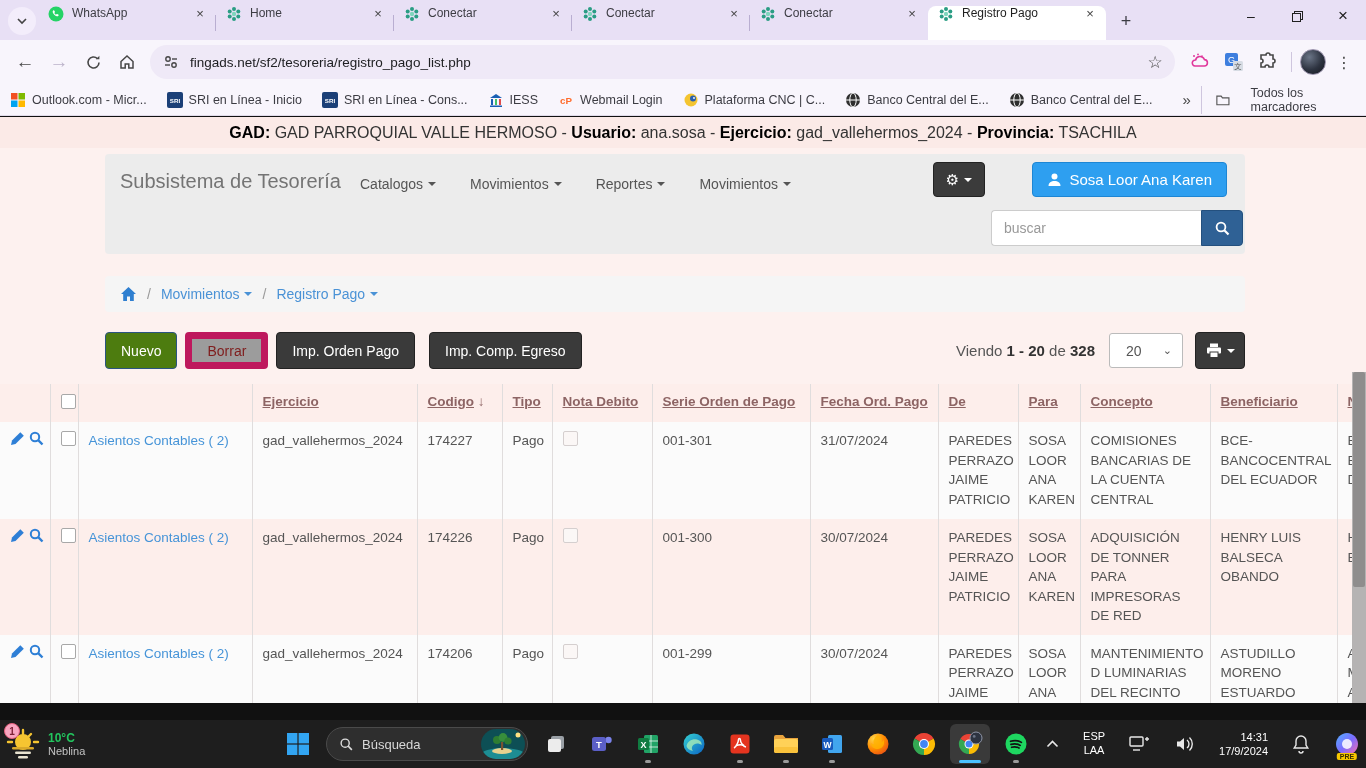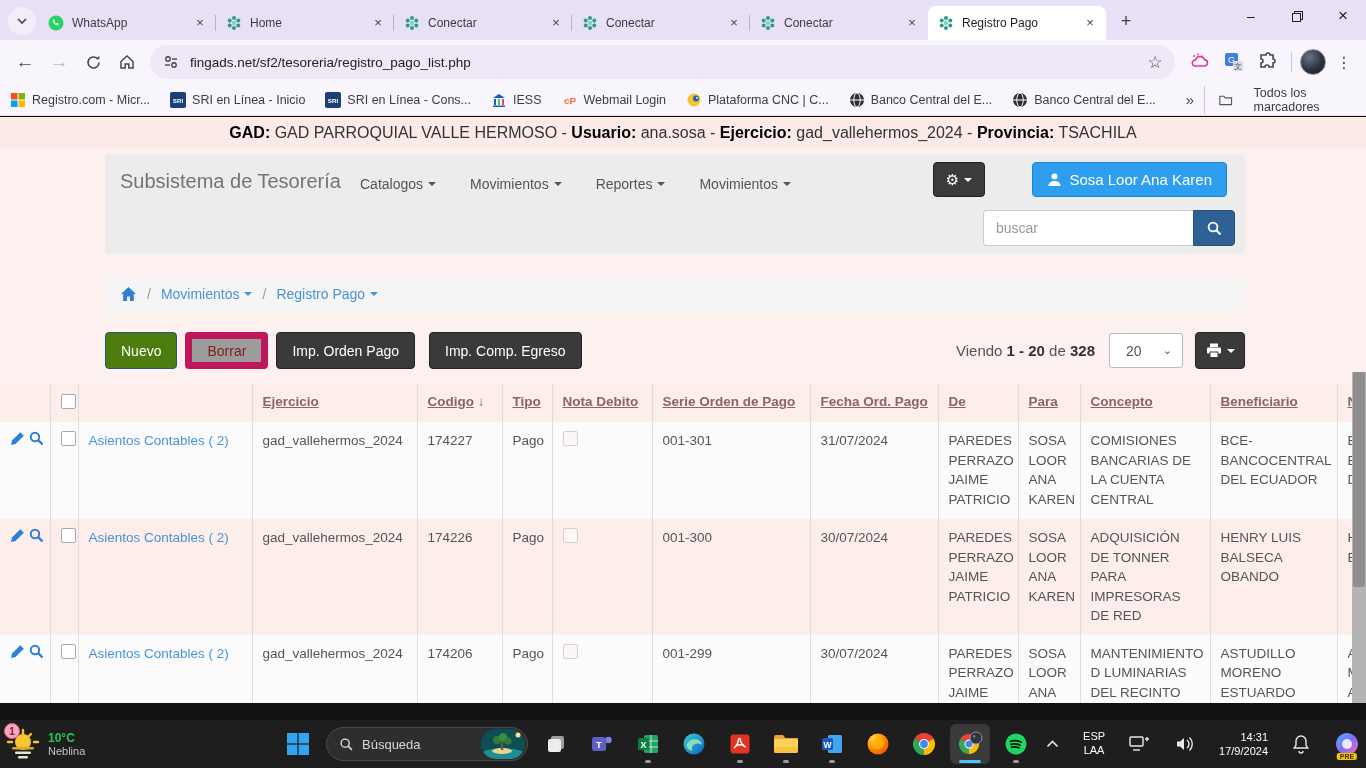--- a/index.html
+++ b/index.html
@@ -3,21 +3,21 @@
 <meta charset="utf-8">
 <style>
   * { margin:0; padding:0; box-sizing:border-box; }
   html,body { width:1366px; height:768px; overflow:hidden; }
   body { font-family:"Liberation Sans","DejaVu Sans",sans-serif; background:#111; position:relative; }
   svg { display:block; }
 
   
   .tabstrip { position:absolute; top:0; left:0; width:1366px; height:40px; background:#e8e0f5; display:flex; align-items:flex-end; }
   .tab-search { width:28px; height:28px; margin:0 2px 5px 8px; border-radius:14px; display:flex; align-items:center; justify-content:center; background:#f3edfb; }
-  .tab { width:178px; height:34px; display:flex; align-items:center; padding:0 8px 0 10px; border-radius:8px 8px 0 0; color:#3c3c43; font-size:12px; position:relative; }
+  .tab { width:178px; height:34px; display:flex; padding:0 8px 0 10px; border-radius:8px 8px 0 0; color:#3c3c43; font-size:12px; position:relative; }
   .tab .sep { position:absolute; right:0; top:9px; height:16px; width:1px; background:#b9aed1; }
   .tab.active { background:#fff; color:#1f1f1f; }
   .tab .fav { width:16px; height:16px; margin-right:8px; flex:0 0 16px; }
   .tab .t-title { flex:1; white-space:nowrap; overflow:hidden; }
   .tab .t-close { width:16px; height:16px; border-radius:8px; text-align:center; line-height:15px; font-size:13px; color:#444; }
   .newtab-btn { width:28px; height:28px; margin:0 0 5px 6px; font-size:18px; color:#3c3c43; display:flex; align-items:center; justify-content:center; border-radius:6px; }
   .win-controls { margin-left:auto; display:flex; height:40px; align-items:flex-start; }
   .win-btn { width:46px; height:32px; display:flex; align-items:center; justify-content:center; color:#202020; font-size:14px; }
 
   .toolbar { position:absolute; top:40px; left:0; width:1366px; height:44px; background:#f8f5fc; display:flex; align-items:center; padding:0 8px; }
@@ -45,21 +45,21 @@
   .gad-strip span { white-space:pre; }
 
   .navbar { position:absolute; left:105px; top:37px; width:1140px; height:100px; background:#ececec; border-radius:4px; }
   .brand { position:absolute; left:15px; top:16px; font-size:20px; color:#747474; }
   .menus { position:absolute; left:255px; top:22px; display:flex; gap:34px; font-size:14px; color:#555; }
   .menu-item { display:flex; align-items:center; gap:5px; }
   .caret { width:0; height:0; border-left:4px solid transparent; border-right:4px solid transparent; border-top:4px solid #555; }
   .gear-btn { position:absolute; right:260px; top:8px; width:52px; height:35px; background:#3b3b3b; border:1px solid #222; border-radius:4px; color:#fff; display:flex; align-items:center; justify-content:center; gap:5px; font-size:15px; }
   .gear-btn .caret { border-top-color:#fff; }
   .user-btn { position:absolute; right:18px; top:8px; height:35px; padding:0 14px; background:#2e9ff0; border:1px solid #1d86d4; border-radius:4px; color:#fff; display:flex; align-items:center; gap:7px; font-size:15px; }
-  .searchbar { position:absolute; right:10px; top:56px; display:flex; }
+  .searchbar { position:absolute; right:2px; top:56px; display:flex; }
   .searchbar input { width:210px; height:36px; border:1px solid #ccc; border-right:none; border-radius:4px 0 0 4px; padding:0 12px; font-size:14px; color:#555; font-family:inherit; background:#fff; }
   .searchbar input::placeholder { color:#999; }
   .search-btn { width:42px; height:36px; background:#2f6195; border:1px solid #24507e; border-radius:0 4px 4px 0; display:flex; align-items:center; justify-content:center; }
 
   .breadcrumb { position:absolute; left:105px; top:159px; width:1140px; height:36px; background:#f5f5f5; border-radius:4px; display:flex; align-items:center; padding:0 15px; font-size:14px; gap:10px; }
   .crumb { color:#4a92d6; display:flex; align-items:center; gap:5px; }
   .crumb .caret { border-top-color:#4a92d6; }
   .crumb-sep { color:#999; }
 
   .actions { position:absolute; left:105px; top:215px; width:1140px; display:flex; align-items:center; }
@@ -296,21 +296,21 @@
   <div id="bm-list" style="display:flex;align-items:center;">
       <div class="bm">
         <span class="bm-ic">
           <svg width="14" height="14" viewBox="0 0 14 14">
             <rect x="0" y="0" width="6.5" height="6.5" fill="#f25022"></rect>
             <rect x="7.5" y="0" width="6.5" height="6.5" fill="#7fba00"></rect>
             <rect x="0" y="7.5" width="6.5" height="6.5" fill="#00a4ef"></rect>
             <rect x="7.5" y="7.5" width="6.5" height="6.5" fill="#ffb900"></rect>
           </svg>
         </span>
-        <span>Registro.com - Micr...</span>
+        <span>Outlook.com - Micr...</span>
       </div>
       <div class="bm">
         <span class="bm-ic">
           <svg width="16" height="16" viewBox="0 0 16 16">
             <rect width="16" height="16" rx="2" fill="#1b3f77"></rect>
             <text x="8" y="11" font-size="6.2" font-weight="bold" fill="#fff" text-anchor="middle" font-family="Liberation Sans">SRI</text>
           </svg>
         </span>
         <span>SRI en Línea - Inicio</span>
       </div>

